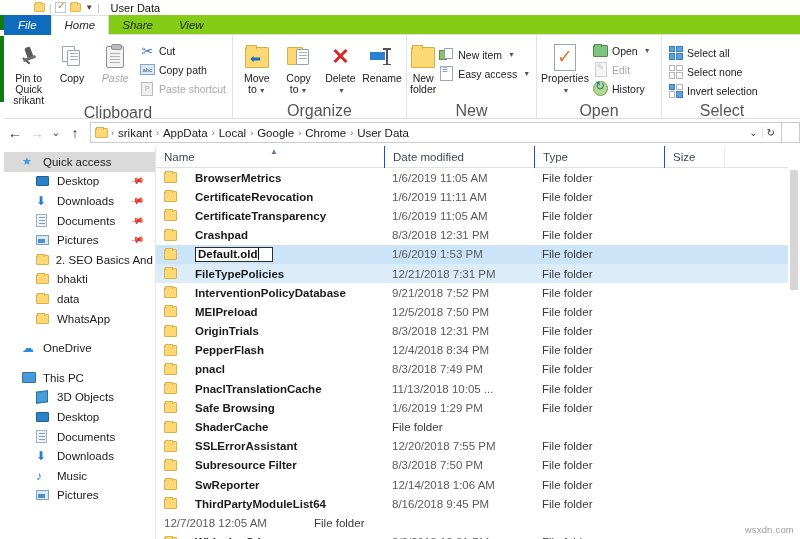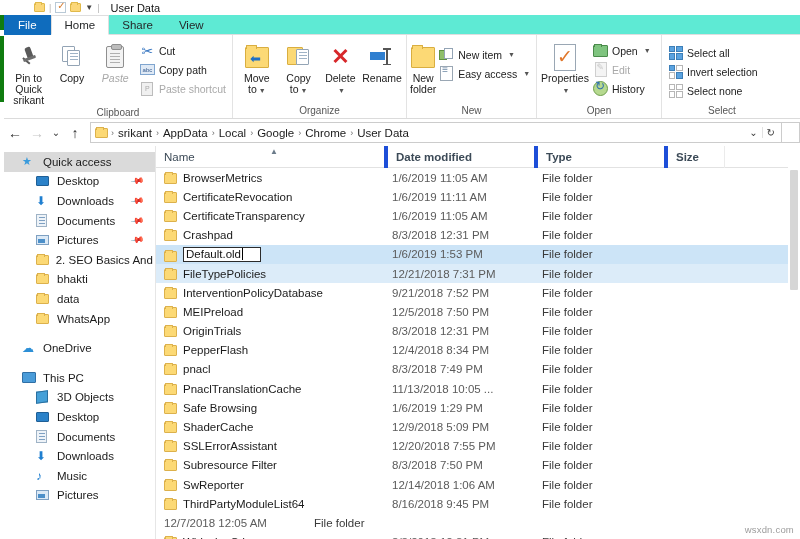--- a/index.html
+++ b/index.html
@@ -54,23 +54,23 @@
     content: "✓"; position: absolute; left: 1px; top: -3px;
     font-size: 10px; color: #d47a2e; line-height: 11px;
   }
   .qat-sep { color: #b5b5b5; font-size: 9px; }
   .qat-drop { font-size: 8px; color: #444; }
   .title-text { margin-left: 6px; font-size: 11px; color: #111; }
 
   
   .tabstrip {
     position: absolute; left: 4px; top: 15px; width: 796px; height: 20px;
-    background: #5eead4;
+    background: #84cc16;
     border-bottom: 1px solid #dededf;
-    display: flex; align-items: stretch;
+    display: flex; align-items: stretch; font-style: italic;
   }
   .tab {
     display: flex; align-items: center; justify-content: center;
     font-size: 11.5px; color: #26282a;
     padding: 0 13px; height: 20px; cursor: default;
   }
   .tab.file {
     background: #0f6cbd; color: #ffffff;
     min-width: 42px; padding: 0 14px;
   }
@@ -92,21 +92,21 @@
   }
   .rgroup {
     position: relative;
     display: flex; flex-direction: column;
     border-right: 1px solid #e3e3e3;
     padding: 2px 3px 0 3px;
   }
   .rgroup:last-child { border-right: none; }
   .rgroup-body { display: flex; flex: 1; align-items: flex-start; padding-top: 2px; }
   .rgroup-label {
-    text-align: center; font-size: 10px; color: #555;
+    text-align: center; font-size: 16px; color: #555;
     height: 14px; line-height: 14px;
   }
 
   .bigbtn {
     width: 52px; display: flex; flex-direction: column; align-items: center;
     padding-top: 3px; cursor: default;
   }
   .bigbtn .ico { height: 30px; display: flex; align-items: center; justify-content: center; }
   .bigbtn .lbl {
     font-size: 10.5px; color: #222; text-align: center;
@@ -303,36 +303,36 @@
   .i-music { color:#1f7fd0; font-size:12px; }
 
   
   .filelist { flex: 1; height: 100%; background:#ffffff; position: relative; overflow: hidden; }
   .colhdr {
     display: flex; height: 22px; border-bottom: 1px solid #e2e2e2;
     font-size: 11.5px; color: #3c4a57; align-items: center;
     background: #ffffff;
   }
   .col { position: relative; height: 22px; display:flex; align-items:center; padding-left: 8px; cursor: default; }
-  .col + .col { border-left: 4px solid #1d4ed8; font-weight: bold; }
+  .col + .col { border-left: 1px solid #1d4ed8; }
   .col-name { width: 228px; }
   .col-date { width: 150px; }
   .col-type { width: 130px; }
   .col-size { width: 60px; }
   .col-rest { flex:1; border-left:1px solid #ebebeb; height:22px; }
   .sortarrow { position:absolute; left: 50%; top: 1px; font-size: 8px; color:#6b7b8a; }
 
   .rows { position: relative; }
   .row {
     display: flex; height: 19.2px; align-items: center;
     font-size: 11.5px; color: #1b1b1b; cursor: default;
   }
   .row.sel { background: #cce4f7; }
   .row.sel2 { background: #dcecf9; }
-  .cell-name { width: 228px; display:flex; align-items:flex-end; padding-left: 8px; gap: 6px; }
+  .cell-name { width: 228px; display:flex; align-items:center; padding-left: 8px; gap: 18px; font-weight: bold; }
   .cell-date { width: 150px; padding-left: 8px; color:#5b5b5b; }
   .cell-type { width: 130px; padding-left: 8px; color:#3a3a3a; }
   .cell-size { width: 60px; padding-left: 8px; }
   .rowfolder {
     width: 13px; height: 11px; background:#fcd975; border:1px solid #dcb14c;
     border-radius:1px; position:relative; flex:none;
   }
   .rowfolder::before {
     content:""; position:absolute; left:0; top:-2px; width:6px; height:2px;
     background:#fcd975; border:1px solid #dcb14c; border-bottom:none; border-radius:1px 1px 0 0;
@@ -583,39 +583,39 @@
                   <span></span>
                   <span></span>
                   <span></span>
                   <span></span>
                 </span>
             </span>
             <span>Select all</span>
           </div>
           <div class="smallbtn">
             <span class="sico">
+              <span class="sel-grid none">
+                  <span></span>
+                  <span></span>
+                  <span></span>
+                  <span></span>
+                </span>
+            </span>
+            <span>Select none</span>
+          </div>
+          <div class="smallbtn">
+            <span class="sico">
               <span class="sel-grid invert">
                   <span></span>
                   <span></span>
                   <span></span>
                   <span></span>
                 </span>
             </span>
             <span>Invert selection</span>
-          </div>
-          <div class="smallbtn">
-            <span class="sico">
-              <span class="sel-grid none">
-                  <span></span>
-                  <span></span>
-                  <span></span>
-                  <span></span>
-                </span>
-            </span>
-            <span>Select none</span>
           </div>
         </div>
       </div>
       <div class="rgroup-label">Select</div>
     </div>
   </div>
 
   <div class="addrbar">
     <div class="navbtn">←</div>
     <div class="navbtn dim">→</div>
@@ -927,21 +927,20 @@
           <span class="cell-date">1/6/2019 1:29 PM</span>
           <span class="cell-type">File folder</span>
           <span class="cell-size"></span>
         </div>
 
         <div class="row">
           <span class="cell-name">
             <span class="rowfolder"></span>
             <span>ShaderCache</span>
           </span>
-          <span class="cell-date">12/9/2018 5:09 PM</span>
           <span class="cell-type">File folder</span>
           <span class="cell-size"></span>
         </div>
 
         <div class="row">
           <span class="cell-name">
             <span class="rowfolder"></span>
             <span>SSLErrorAssistant</span>
           </span>
           <span class="cell-date">12/20/2018 7:55 PM</span>

